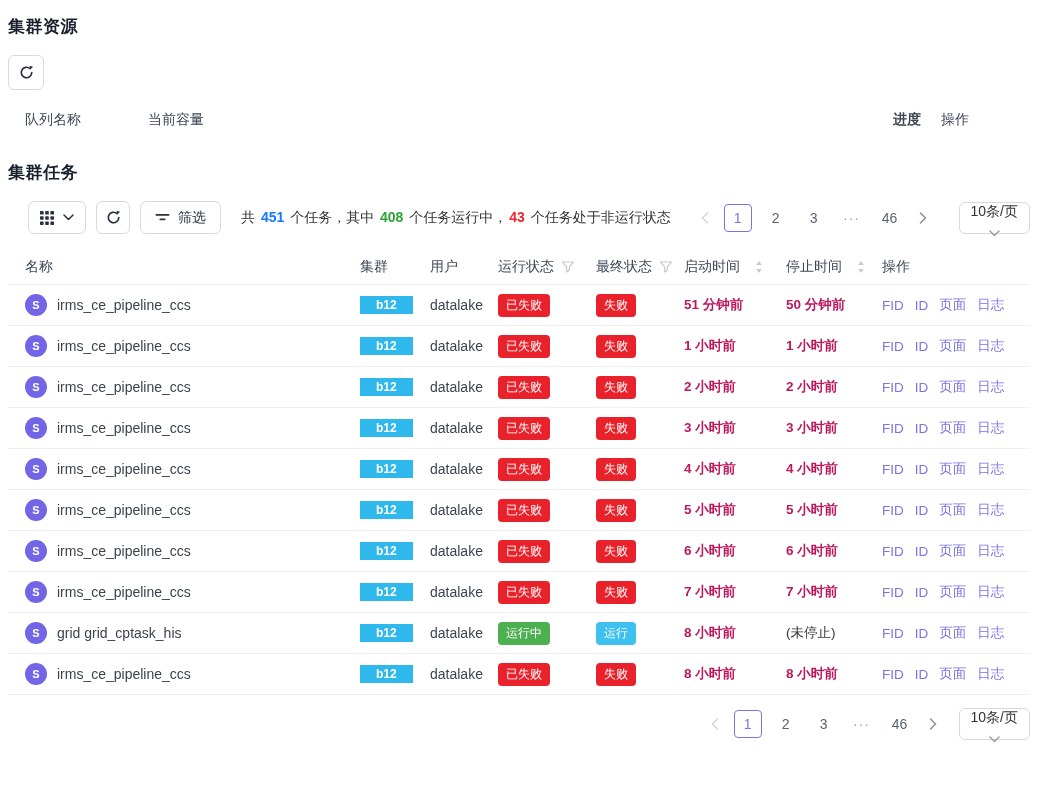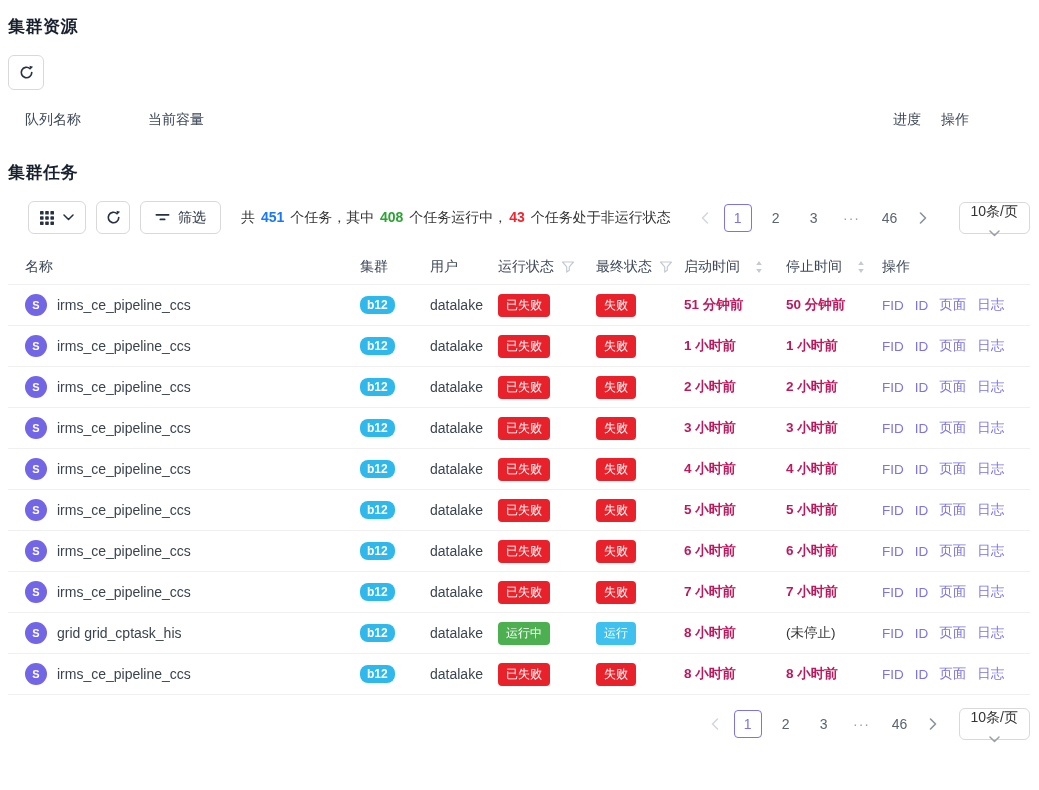--- a/index.html
+++ b/index.html
@@ -22,21 +22,21 @@
     color:#273142; cursor:pointer; font-size:14px;
   }
   .refresh-btn-top { width:36px; height:35px; margin-top:17px; }
 
   
   .res-header, .res-row { display:flex; align-items:center; }
   .res-header { margin-top:12px; height:36px; font-weight:500; color:#3d4757; }
   .res-row { height:46px; border-bottom:1px solid #f0f0f0; font-size:13px; color:#333; }
   .rcol-queue { width:140px; padding-left:17px; }
   .rcol-capacity { flex:1; padding-right:20px; }
-  .rcol-progress { width:48px; }
+  .rcol-progress { width:48px;font-weight:bold; }
   .rcol-actions { width:89px; }
   .progress-track { width:100%; height:9px; border-radius:5px; background:#ebedf0; overflow:hidden; }
   .progress-fill {
     height:100%; border-radius:5px;
     background: repeating-linear-gradient(45deg, var(--bar-blue) 0 7px, var(--bar-blue-light) 7px 14px);
   }
   a.link { color:var(--accent); text-decoration:none; cursor:pointer; font-size:13.5px; }
 
   
   .toolbar { display:flex; align-items:center; margin-top:17px; gap:10px;padding-left:20px; }
@@ -85,21 +85,21 @@
   .thead .c-name { gap:7px; }
 
   .avatar {
     width:22px; height:22px; border-radius:50%; background:var(--avatar-purple);
     color:#fff; font-size:11px; font-weight:700; display:inline-flex;
     align-items:center; justify-content:center; flex:none;
   }
   .tname { font-size:14px; color:#3c434d; white-space:nowrap; overflow:hidden; text-overflow:ellipsis; }
   .tag {
     background:var(--tag-cyan); color:#fff; font-size:12px; font-weight:700;
-    padding:2px 7px; border-radius:8px;
+    padding:2px 16px; border-radius:0;
   }
   .badge {
     color:#fff; font-size:12px; padding:3px 8px; border-radius:4px; white-space:nowrap;
   }
   .badge--failed { background:var(--badge-red); }
   .badge--running { background:var(--badge-green); }
   .badge--run { background:var(--badge-cyan); }
   .time { font-size:13.5px; font-weight:700; color:#be185d; }
   .time.plain { font-weight:400; color:#333; }
   .op-link { color:var(--accent); font-size:13.5px; text-decoration:none; cursor:pointer; white-space:nowrap; }

